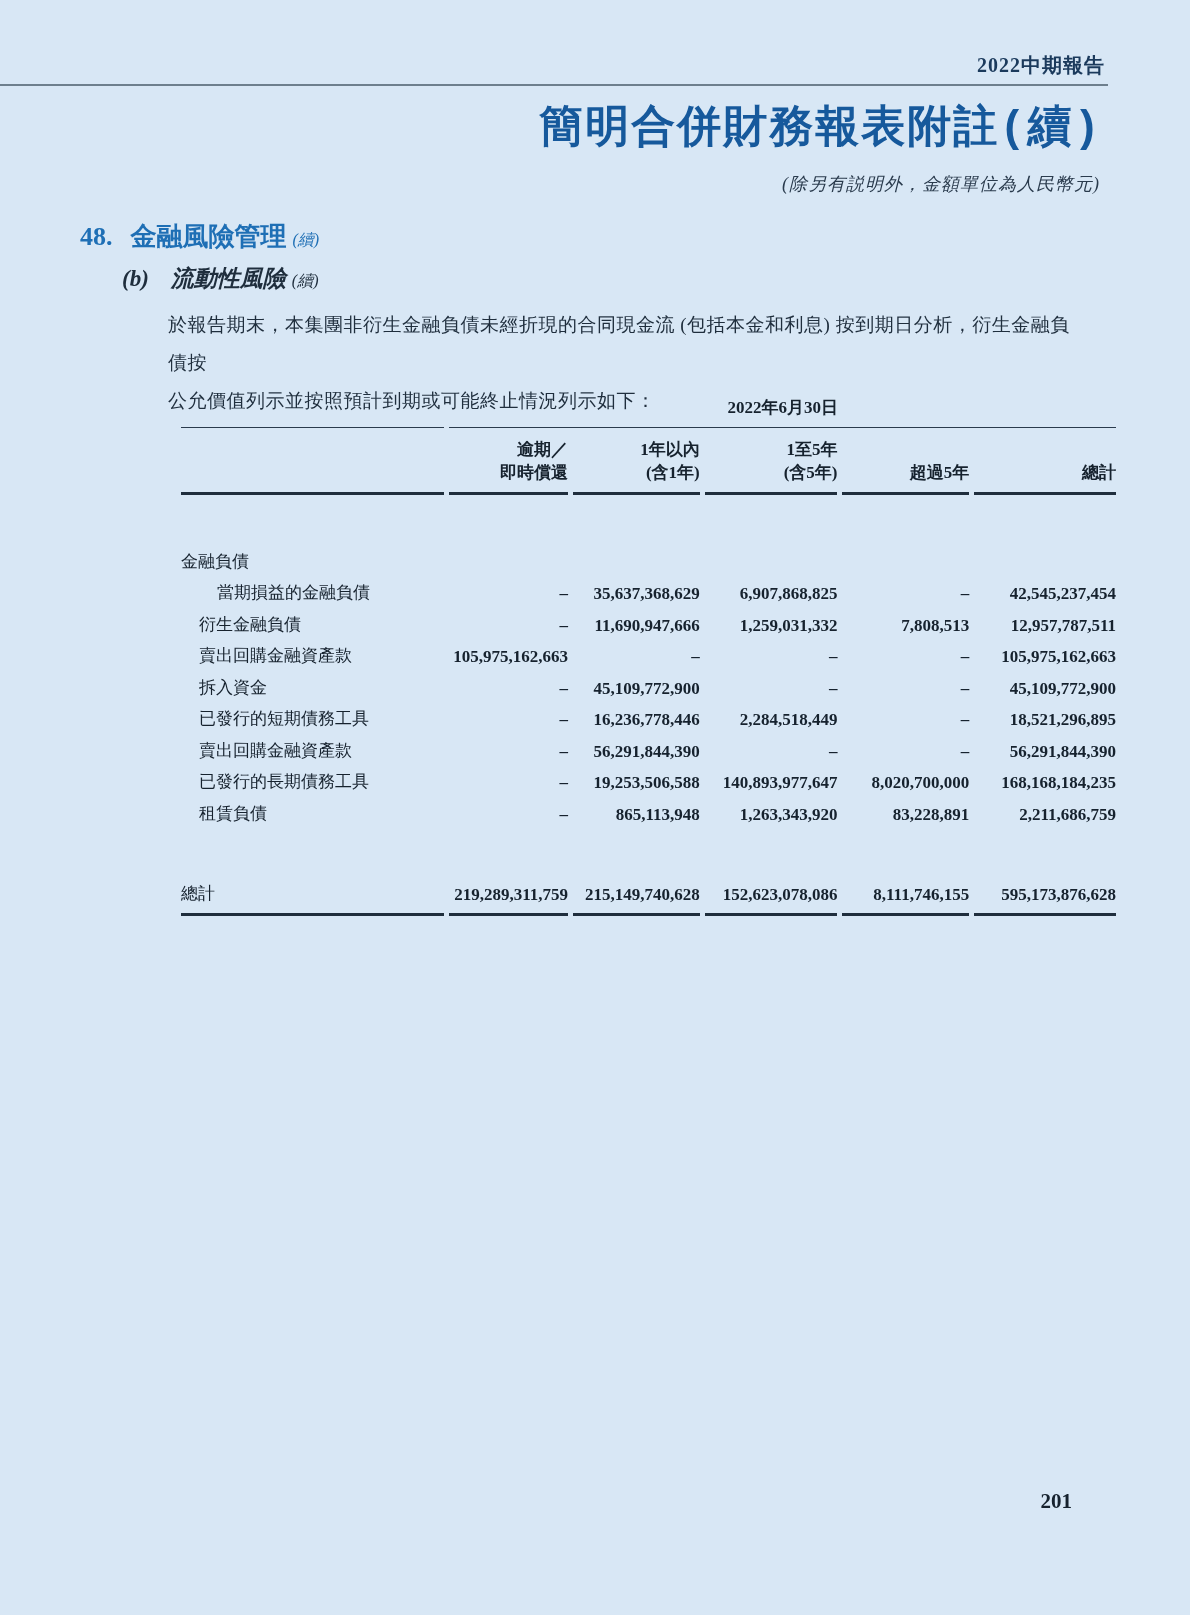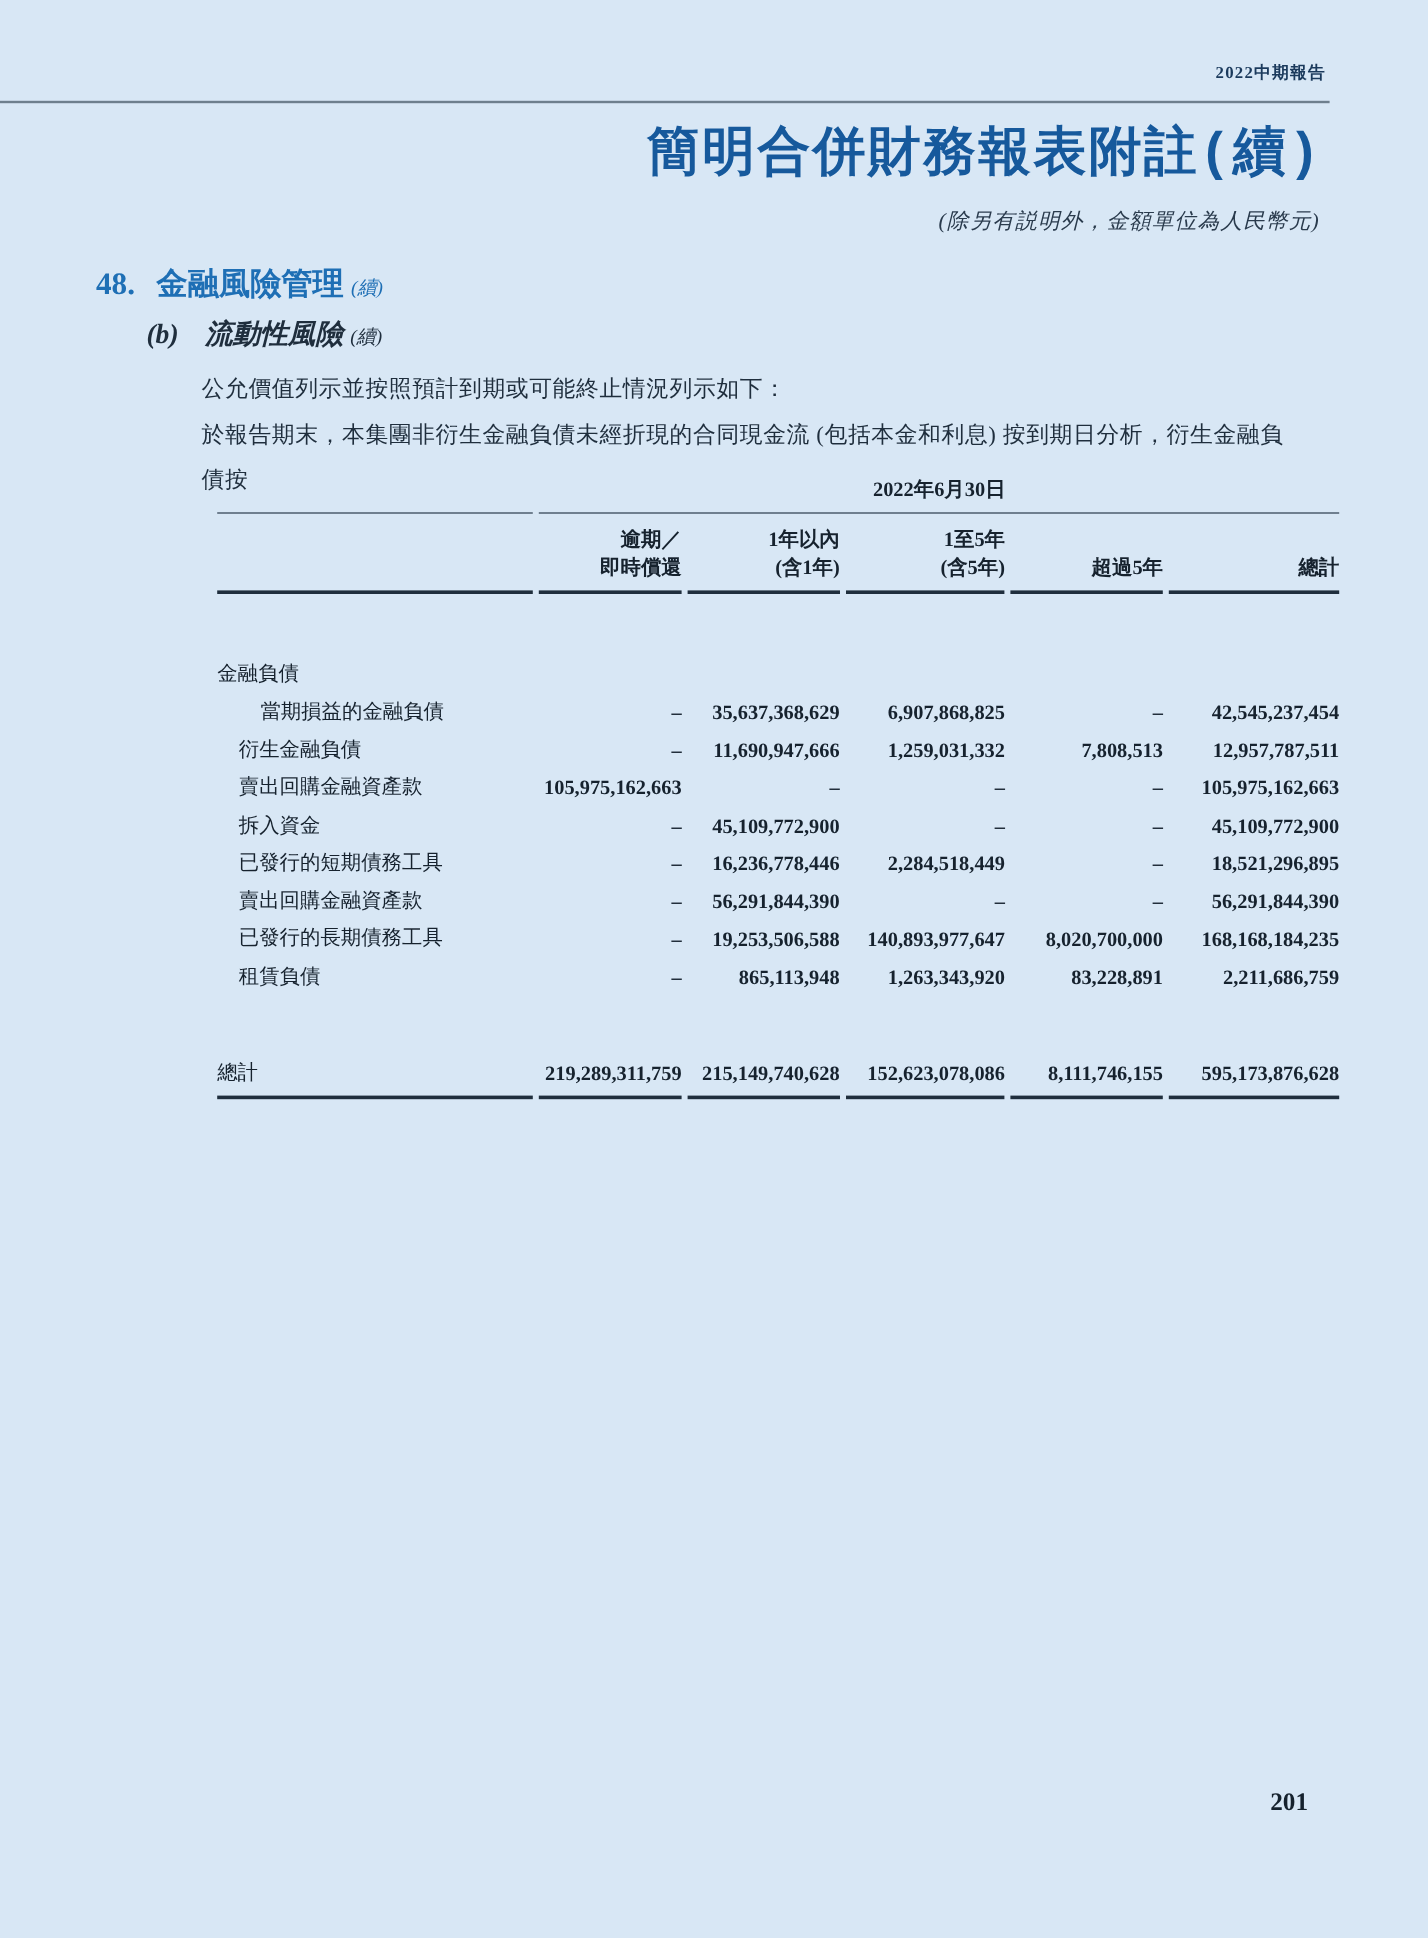--- a/index.html
+++ b/index.html
@@ -11,21 +11,21 @@
     font-family: "Liberation Serif", "DejaVu Serif", serif;
     color: #1f2e3d;
     position: relative;
     overflow: hidden;
   }
   .page { position: relative; width: 1190px; height: 1615px; }
 
   
   .report-label {
     position: absolute; top: 52px; right: 85px;
-    font-size: 14px; font-weight: 700; color: #1b3a5c;
+    font-size: 20px; font-weight: 700; color: #1b3a5c;
     letter-spacing: 1px;
   }
   .header-rule {
     position: absolute; top: 84px; left: 0; width: 1108px; height: 2px;
     background: #6e7f8d;
   }
   .doc-title {
     position: absolute; top: 97px; right: 88px;
     font-size: 44px; font-weight: 700; color: #16599c;
     letter-spacing: 2px; white-space: nowrap; font-family: Liberation Mono, monospace;
@@ -100,21 +100,21 @@
   tr.spacer-b td { height: 47px; border: none; }
   tr.data-row td { height: 31.5px; }
   tr.last-data td { padding-bottom: 7px; border-bottom: 1.5px solid #2a3b4d; }
   tr.total-row td {
     height: 44px; padding-bottom: 8px;
     border-bottom: 3px solid #1f2e3d; font-weight: 700;
   }
   tr.total-row td.lbl { font-weight: 400; }
 
   .page-number {
-    position: absolute; top: 1489px; right: 100px;
+    position: absolute; top: 1489px; right: 118px;
     font-size: 21px; font-weight: 700; color: #16222e; margin-left: 39px;
   }
 </style>
 </head>
 <body>
 
 <div class="page">
 
   <div class="report-label">2022中期報告</div>
   <div class="header-rule"></div>
@@ -123,22 +123,22 @@
 
   <div class="sec-heading">
     <span class="sec-num">48.</span><span>金融風險管理</span><span class="cont-note">(續)</span>
   </div>
 
   <div class="subsec-heading">
     <span class="sub-label">(b)</span><span>流動性風險</span><span class="cont-note">(續)</span>
   </div>
 
   <div class="body-par">
+    <div>於報告期末，本集團非衍生金融負債未經折現的合同現金流 (包括本金和利息) 按到期日分析，衍生金融負債按</div>
     <div>公允價值列示並按照預計到期或可能終止情況列示如下：</div>
-    <div>於報告期末，本集團非衍生金融負債未經折現的合同現金流 (包括本金和利息) 按到期日分析，衍生金融負債按</div>
   </div>
 
   <div class="fin-table-wrap">
     <table class="fin">
       <colgroup>
         <col class="c-label">
           <col class="c1">
           <col class="c2">
           <col class="c3">
           <col class="c4">

